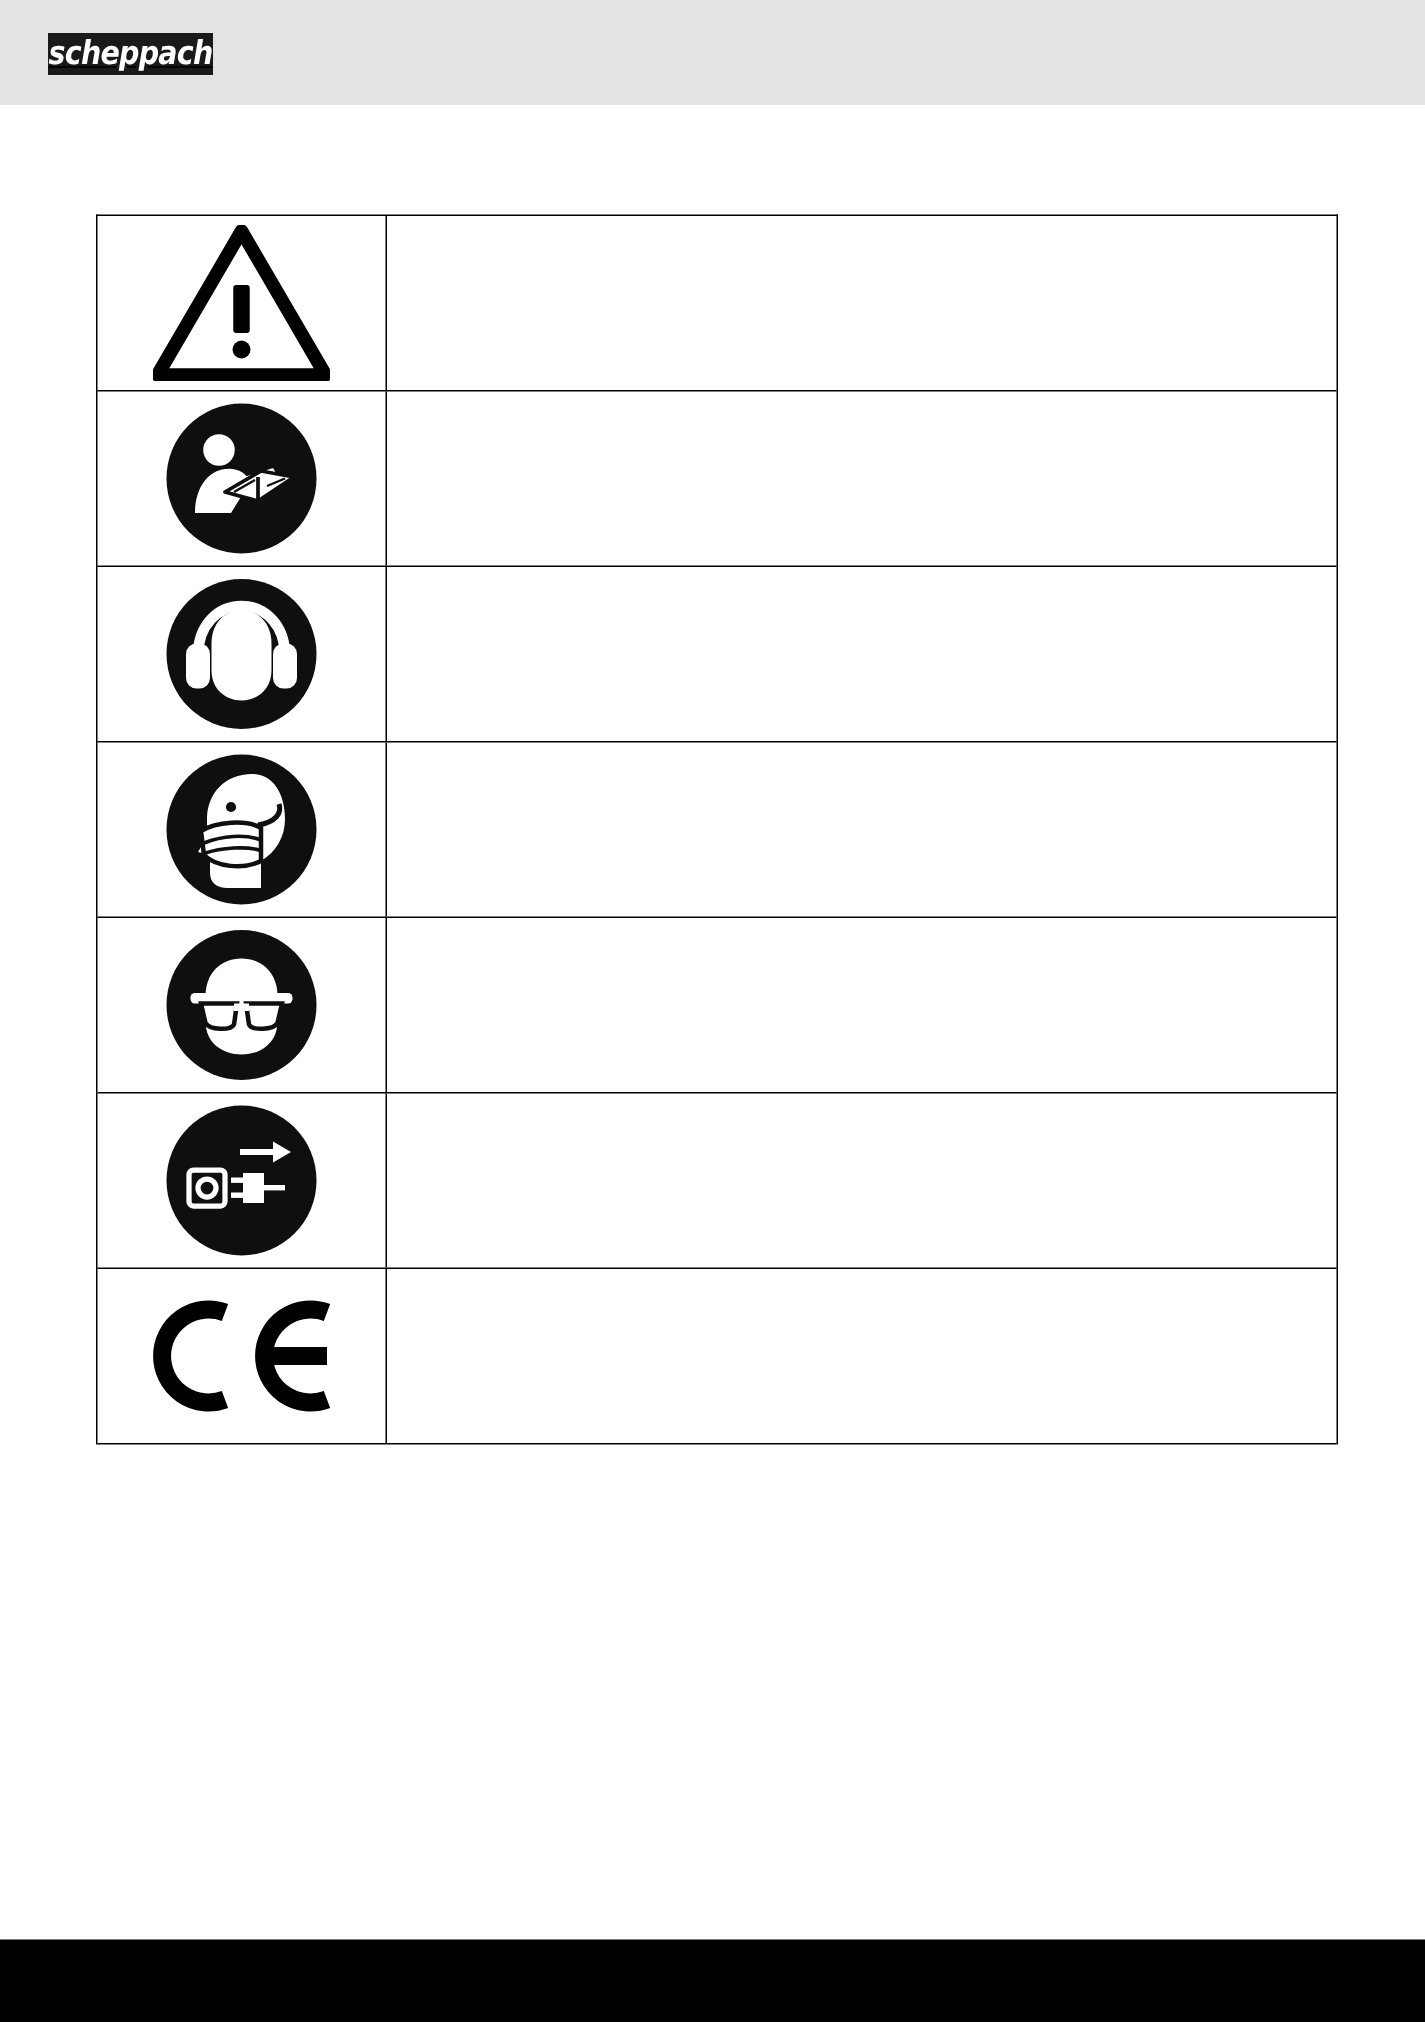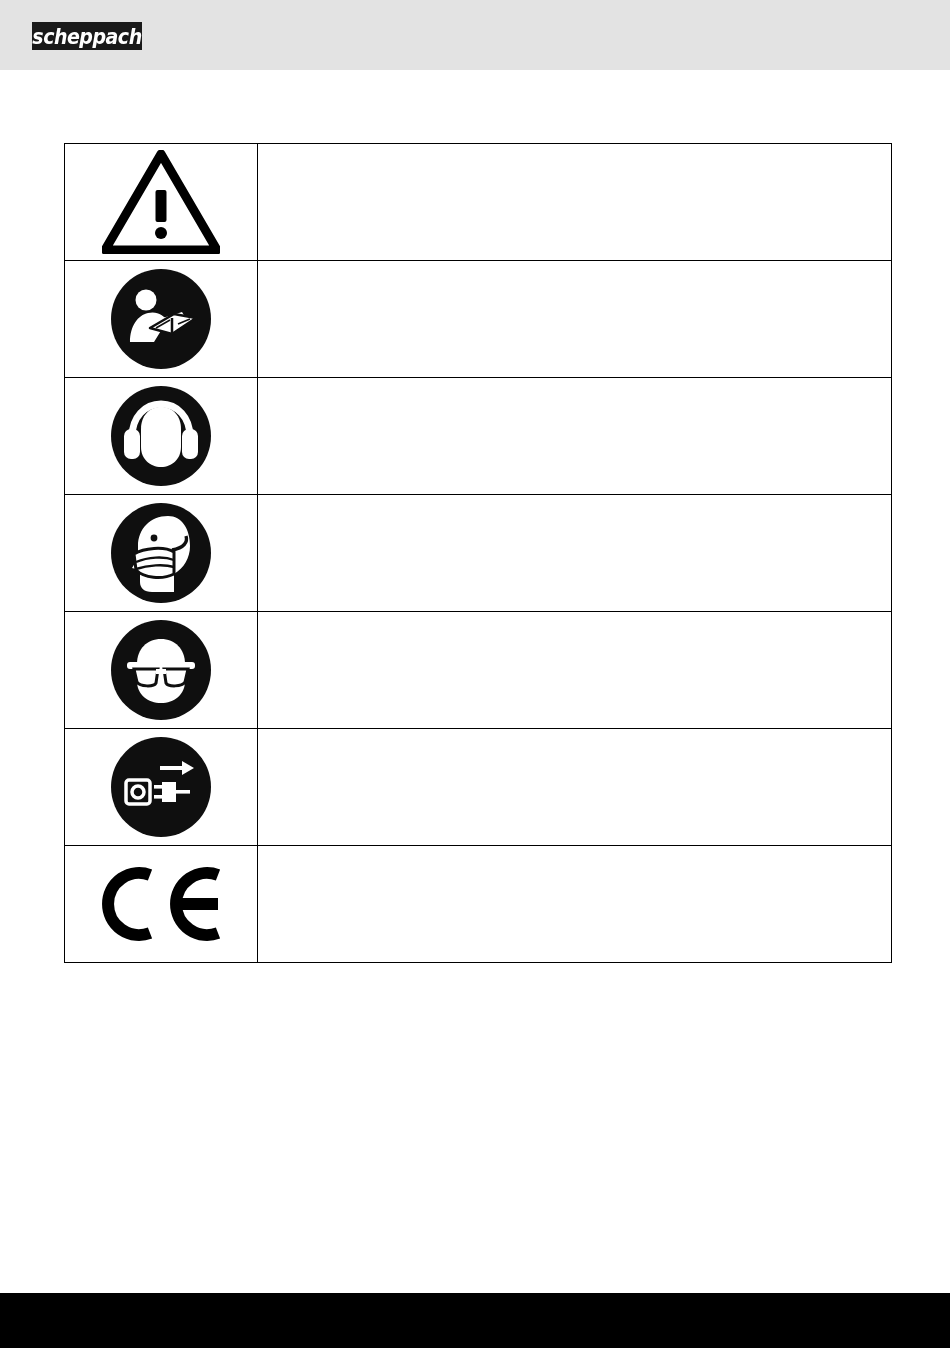--- a/index.html
+++ b/index.html
@@ -29,20 +29,21 @@
     top: 22px;
     left: 32px;
     width: 110px;
     height: 28px;
     background: #1a1a1a;
     display: flex;
     align-items: center;
     justify-content: center;
     box-sizing: border-box;
     padding: 0 4px;
+    text-decoration: underline;
   }
   .brand-logo .brand-text {
     color: #ffffff;
     font-family: "DejaVu Sans", sans-serif;
     font-weight: 700;
     font-size: 19px;
     letter-spacing: -0.5px;
     font-style: italic;
     transform: scaleY(1.15);
   }

